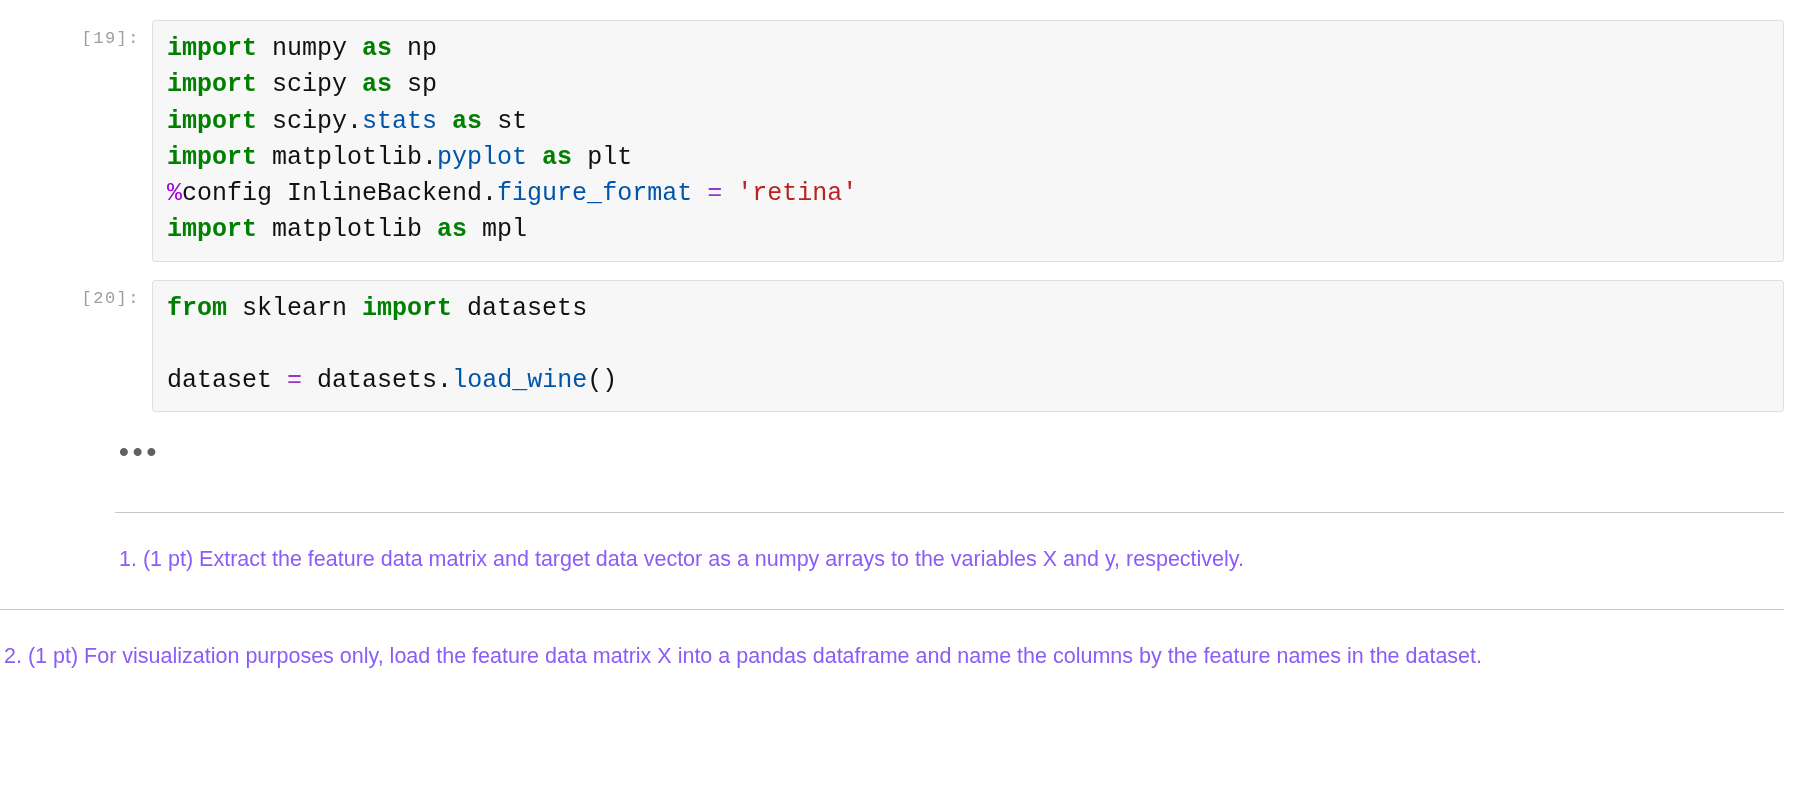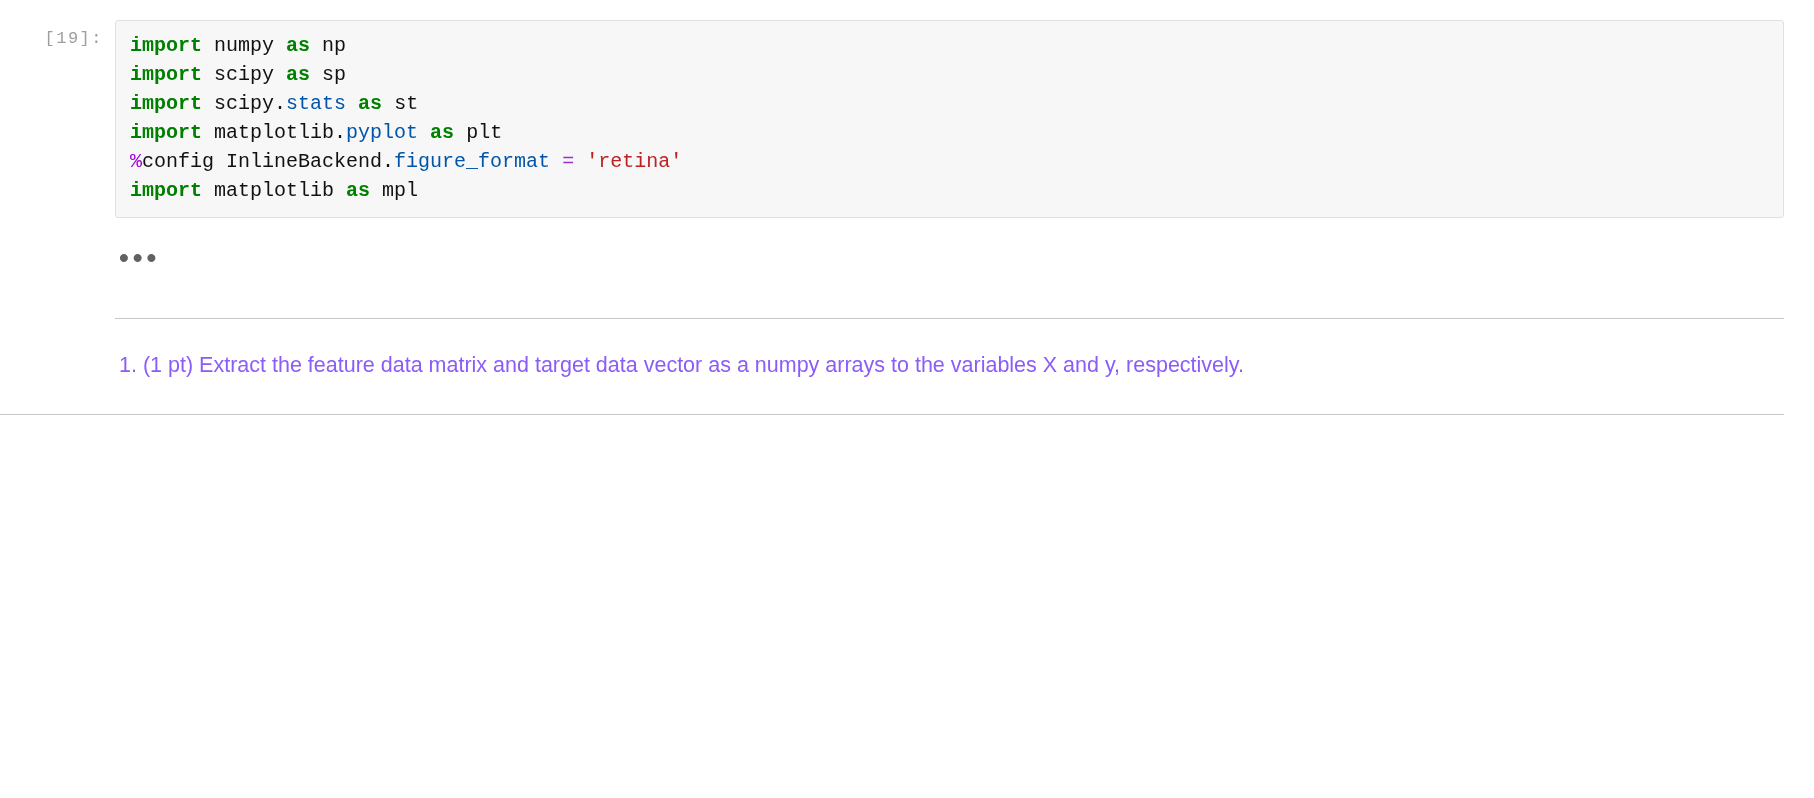--- a/index.html
+++ b/index.html
@@ -13,41 +13,42 @@
   .notebook {
     width: 100%;
     max-width: 1814px;
   }
   .cell {
     display: flex;
     align-items: flex-start;
     margin-bottom: 18px;
     padding-left: 20px;
     padding-right: 30px;
+    margin-left: 37px;
   }
   .prompt {
     width: 95px;
     min-width: 95px;
     text-align: right;
     padding-right: 12px;
     padding-top: 9px;
     font-family: "SF Mono", Menlo, Consolas, "Courier New", monospace;
     color: #9e9e9e;
     font-size: 17px;
     letter-spacing: 1.5px;
     user-select: none;
   }
   .code-input {
     flex: 1;
     background: #f7f7f7;
     border: 1px solid #e0e0e0;
     border-radius: 3px;
     padding: 10px 14px 12px 14px;
     font-family: "SF Mono", Menlo, Consolas, "Courier New", monospace;
-    font-size: 20px;
+    font-size: 25px;
     line-height: 1.45;
     white-space: pre;
     overflow-x: auto;
     color: #212121;
   }
   .kw-green { color: #008000; font-weight: bold; }
   .mod-blue { color: #0055aa; }
   .magic-purple { color: #a000d0; }
   .op-purple { color: #9933cc; }
   .str-red { color: #bb2222; }
@@ -95,28 +96,39 @@
   <div class="cell">
     <div class="prompt">[19]:</div>
     <div class="code-input"><span class="kw-green">import</span> <span class="plain">numpy</span> <span class="kw-green">as</span> <span class="plain">np</span>
 <span class="kw-green">import</span> <span class="plain">scipy</span> <span class="kw-green">as</span> <span class="plain">sp</span>
 <span class="kw-green">import</span> <span class="plain">scipy</span><span class="plain">.</span><span class="mod-blue">stats</span> <span class="kw-green">as</span> <span class="plain">st</span>
 <span class="kw-green">import</span> <span class="plain">matplotlib</span><span class="plain">.</span><span class="mod-blue">pyplot</span> <span class="kw-green">as</span> <span class="plain">plt</span>
 <span class="magic-purple">%</span><span class="plain">config</span> <span class="plain">InlineBackend</span><span class="plain">.</span><span class="mod-blue">figure_format</span> <span class="op-purple">=</span> <span class="str-red">'retina'</span>
 <span class="kw-green">import</span> <span class="plain">matplotlib</span> <span class="kw-green">as</span> <span class="plain">mpl</span></div>
   </div>
 
+  <div class="cell">
+    <div class="prompt">[20]:</div>
+    <div class="code-input"><span class="kw-green">from</span> <span class="plain">sklearn</span> <span class="kw-green">import</span> <span class="plain">datasets</span>
+
+<span class="plain">dataset</span> <span class="op-purple">=</span> <span class="plain">datasets</span><span class="plain">.</span><span class="mod-blue">load_wine</span><span class="plain">()</span></div>
+  </div>
 
   <div class="markdown-cell">
     <div class="dots">•••</div>
     <hr class="divider">
     <div class="question">
       <span class="qnum">1.</span>
       <span>(1 pt)</span>
       <span>Extract the feature data matrix and target data vector as a numpy arrays to the variables X and y, respectively.</span>
     </div>
   </div>
 
   <div class="markdown-cell selected-bar">
     <hr class="divider">
+    <div class="question">
+      <span class="qnum">2.</span>
+      <span>(1 pt)</span>
+      <span>For visualization purposes only, load the feature data matrix X into a pandas dataframe and name the columns by the feature names in the dataset.</span>
+    </div>
   </div>
 
 </div>
 
 </body></html>

